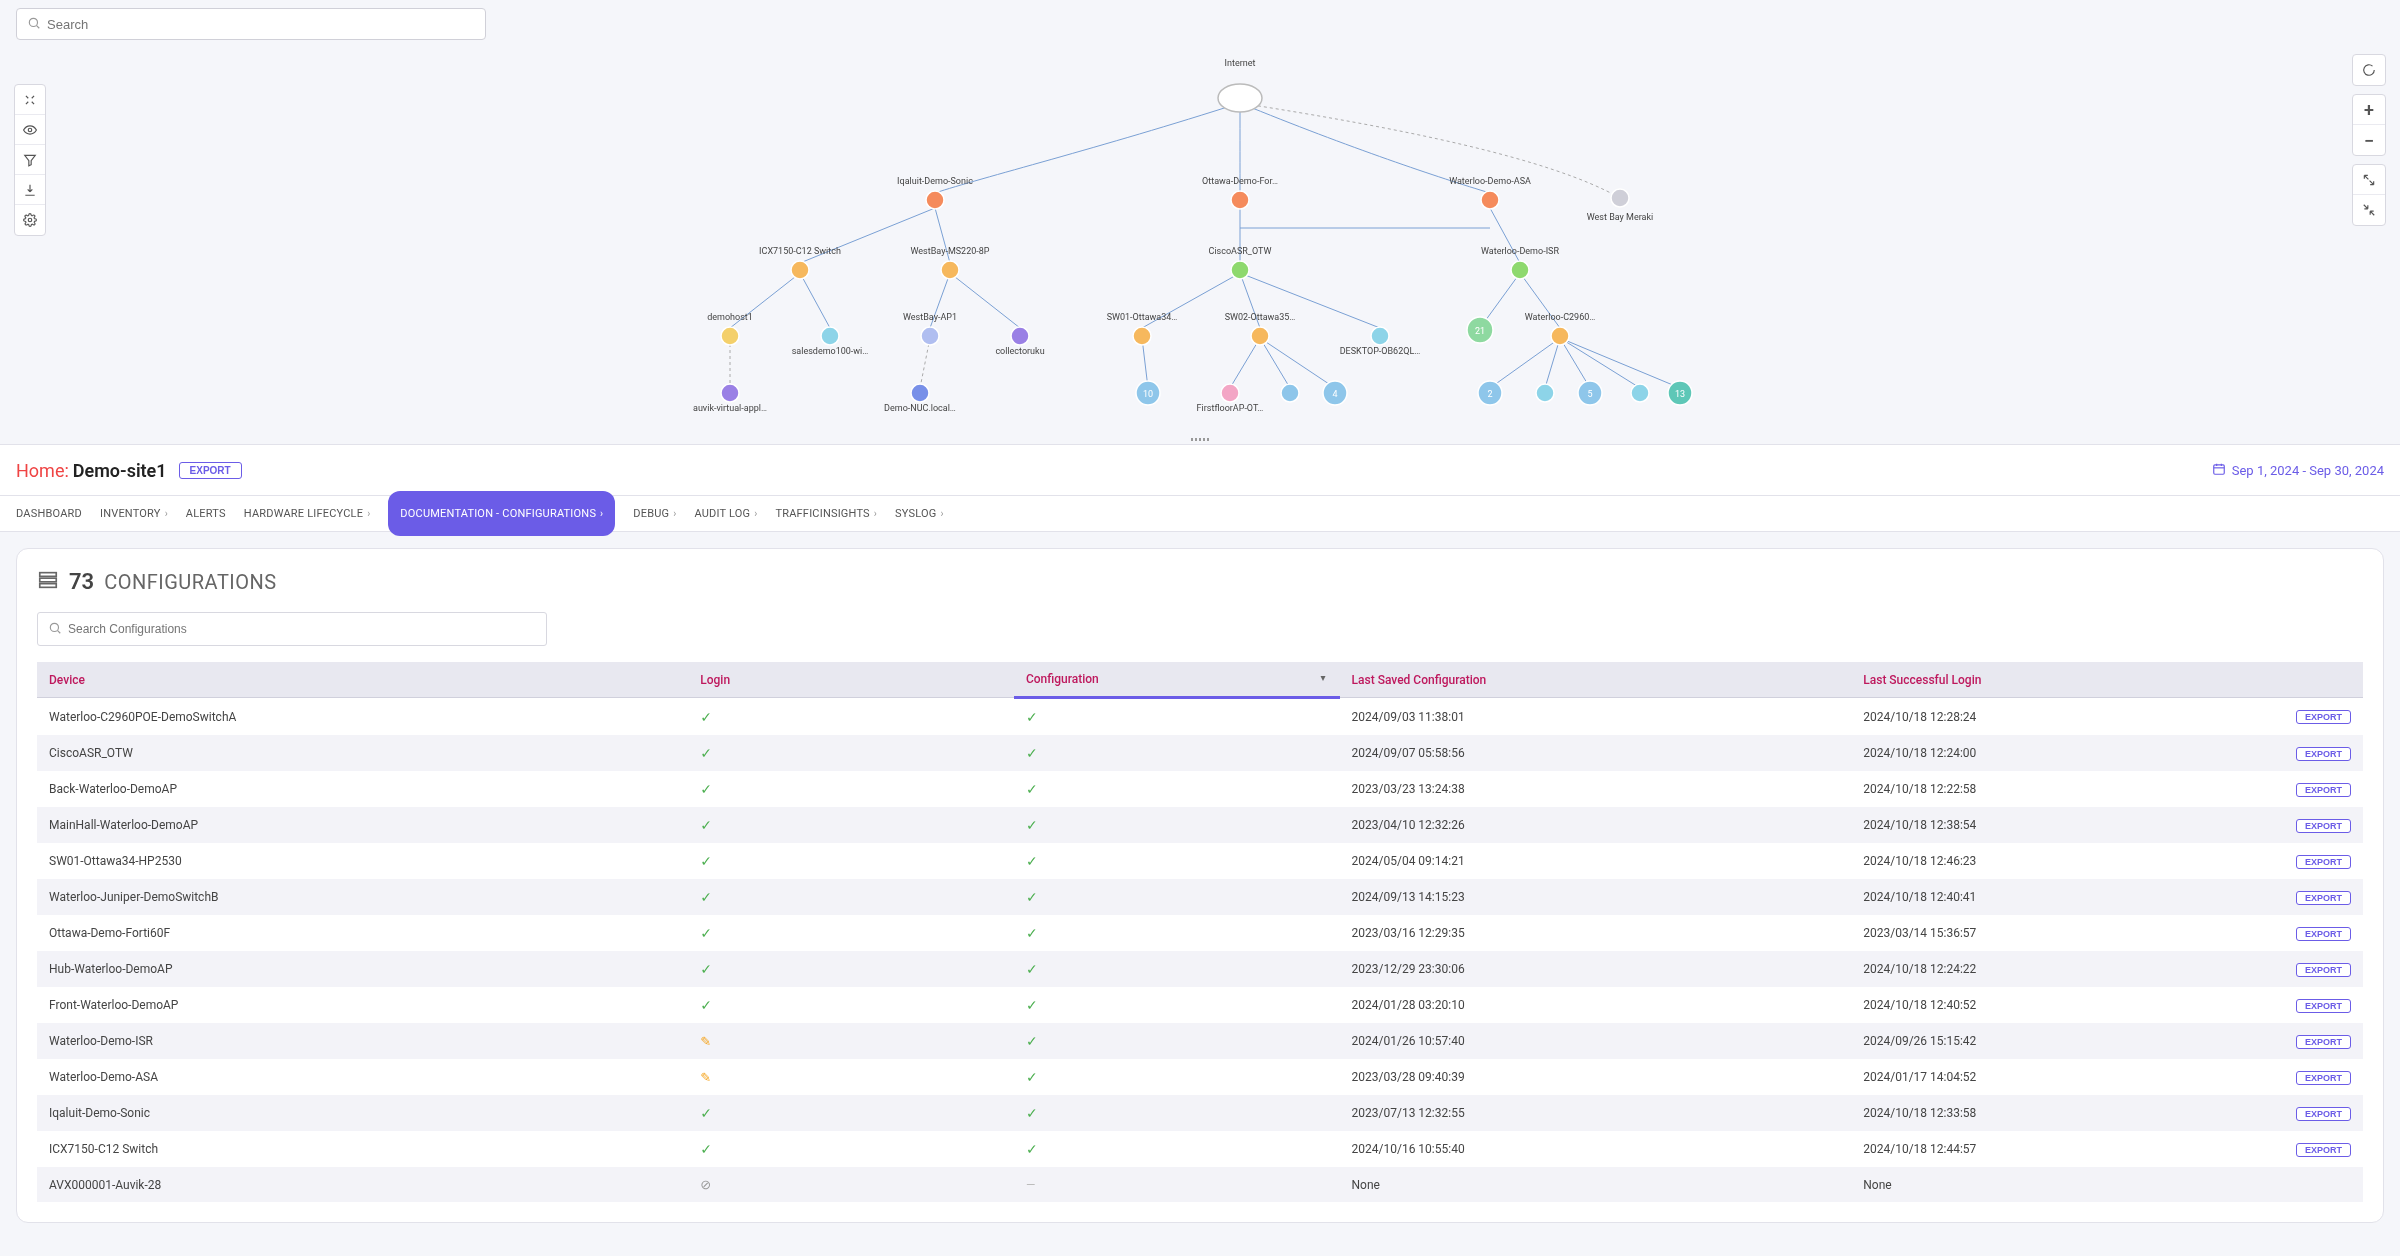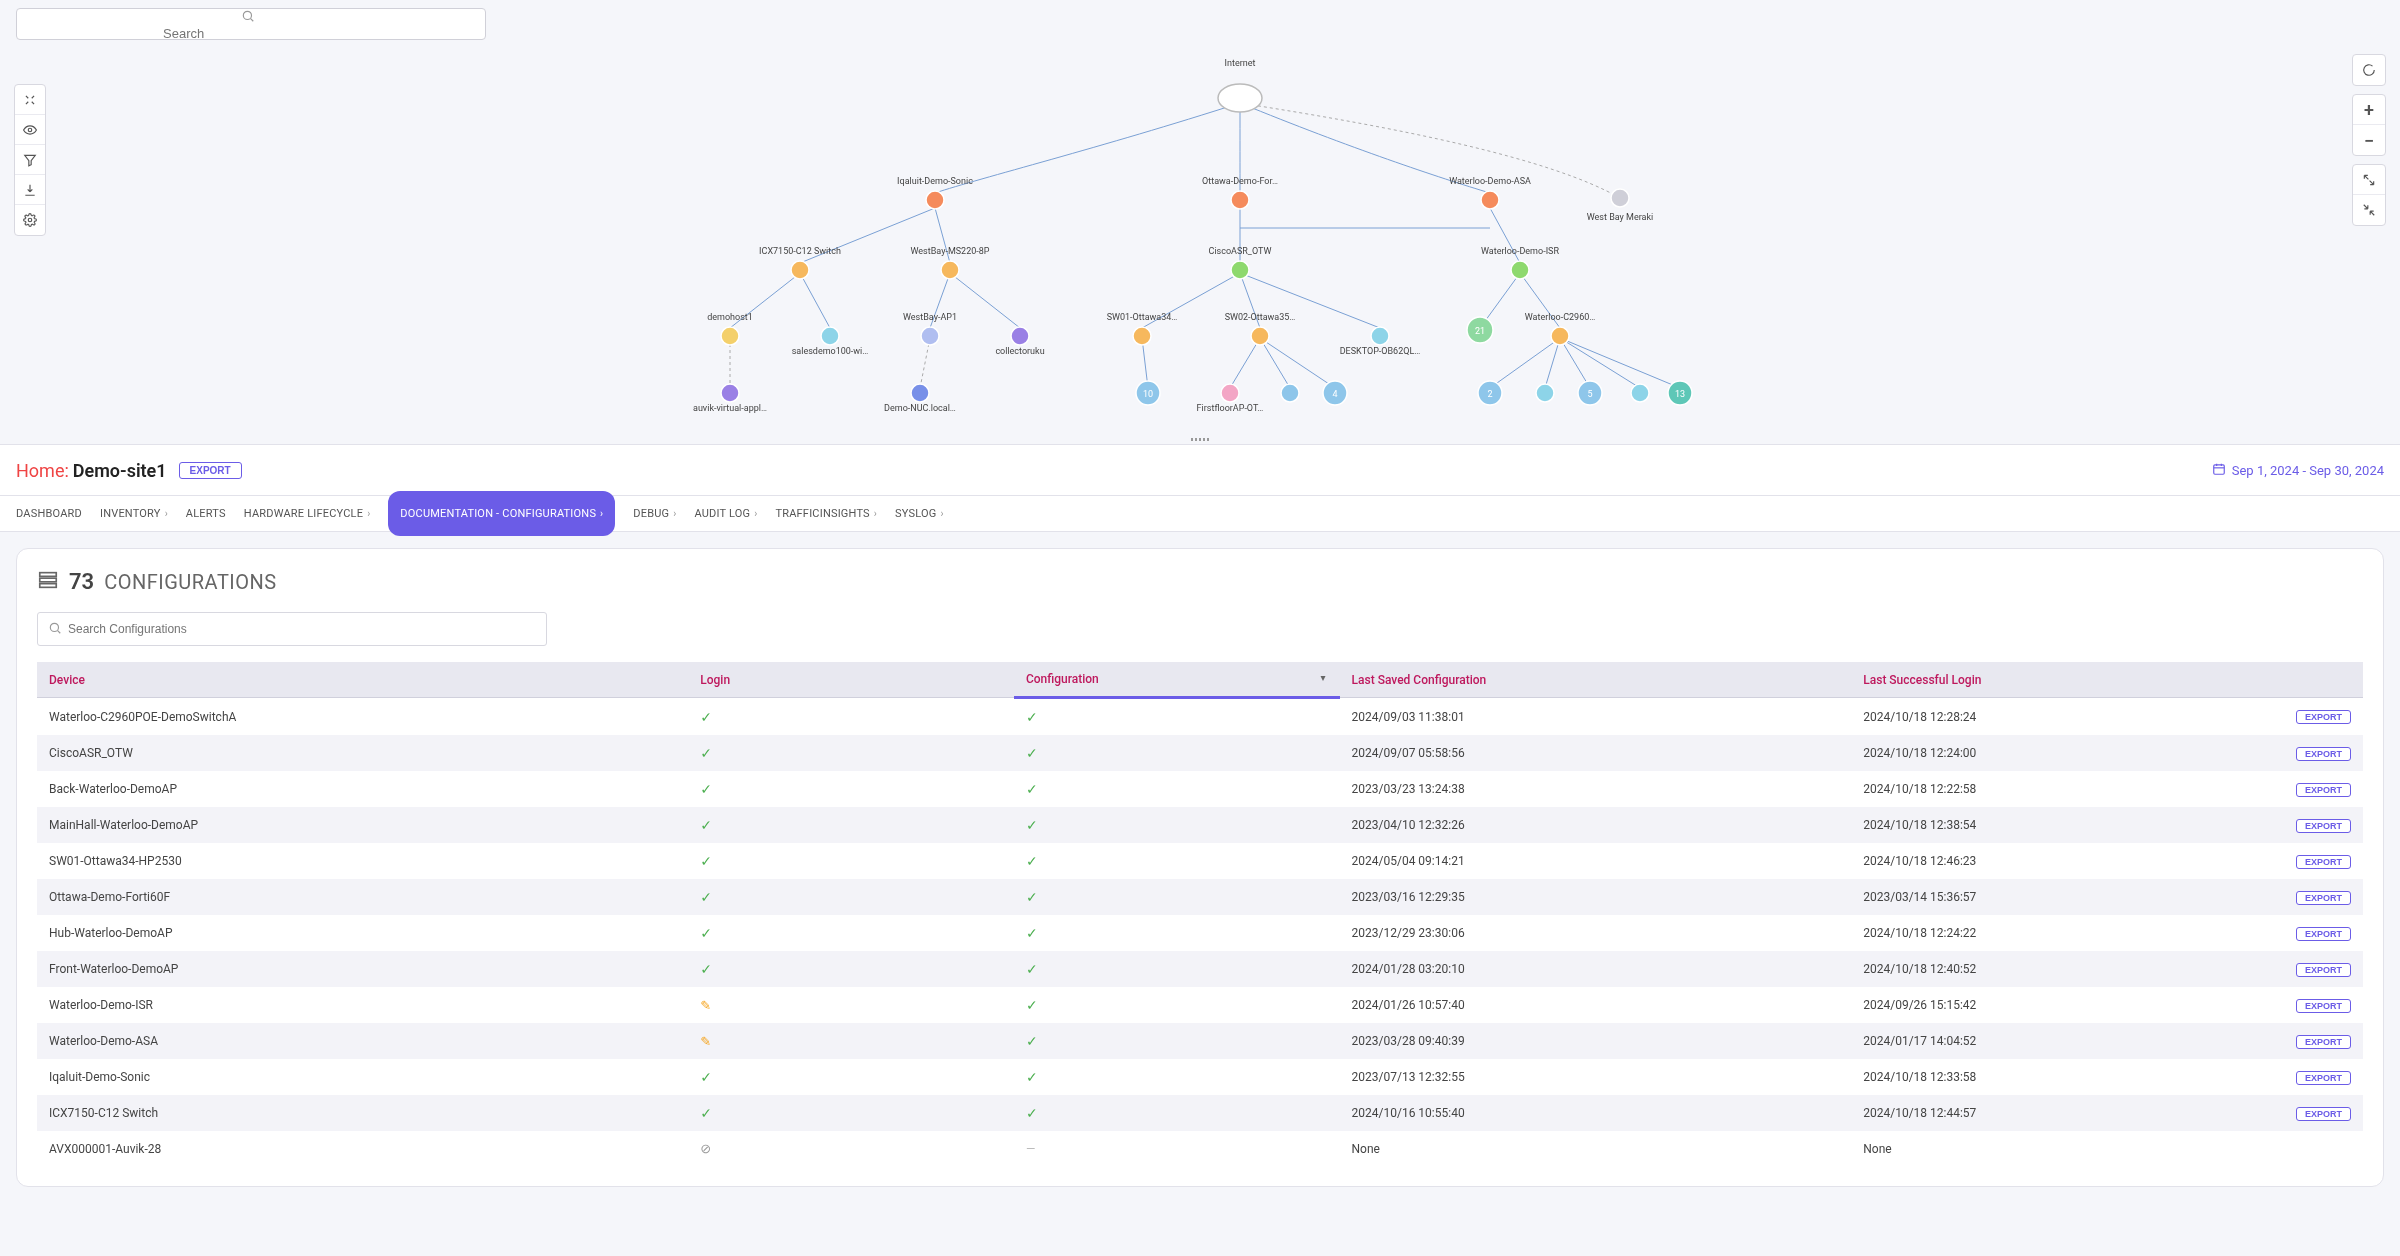--- a/index.html
+++ b/index.html
@@ -20,21 +20,20 @@
 }
 .search-global {
   width: 470px;
   height: 32px;
   border: 1px solid #d0d0d8;
   border-radius: 4px;
   background: #fff;
   display: flex;
   align-items: center;
   padding: 0 10px;
-  flex-direction: column;
 }
 .search-global input {
   border: none;
   outline: none;
   flex: 1;
   font-size: 13px;
   background: transparent;
 }
 .map-area {
   position: relative;
@@ -553,20 +552,28 @@
           </tr>
           <tr>
             <td>SW01-Ottawa34-HP2530</td>
             <td><span class="check">✓</span></td>
             <td><span class="check">✓</span></td>
             <td>2024/05/04 09:14:21</td>
             <td>2024/10/18 12:46:23</td>
             <td style="text-align:right"><button class="row-export">EXPORT</button></td>
           </tr>
           <tr>
+            <td>Waterloo-Juniper-DemoSwitchB</td>
+            <td><span class="check">✓</span></td>
+            <td><span class="check">✓</span></td>
+            <td>2024/09/13 14:15:23</td>
+            <td>2024/10/18 12:40:41</td>
+            <td style="text-align:right"><button class="row-export">EXPORT</button></td>
+          </tr>
+          <tr>
             <td>Ottawa-Demo-Forti60F</td>
             <td><span class="check">✓</span></td>
             <td><span class="check">✓</span></td>
             <td>2023/03/16 12:29:35</td>
             <td>2023/03/14 15:36:57</td>
             <td style="text-align:right"><button class="row-export">EXPORT</button></td>
           </tr>
           <tr>
             <td>Hub-Waterloo-DemoAP</td>
             <td><span class="check">✓</span></td>

